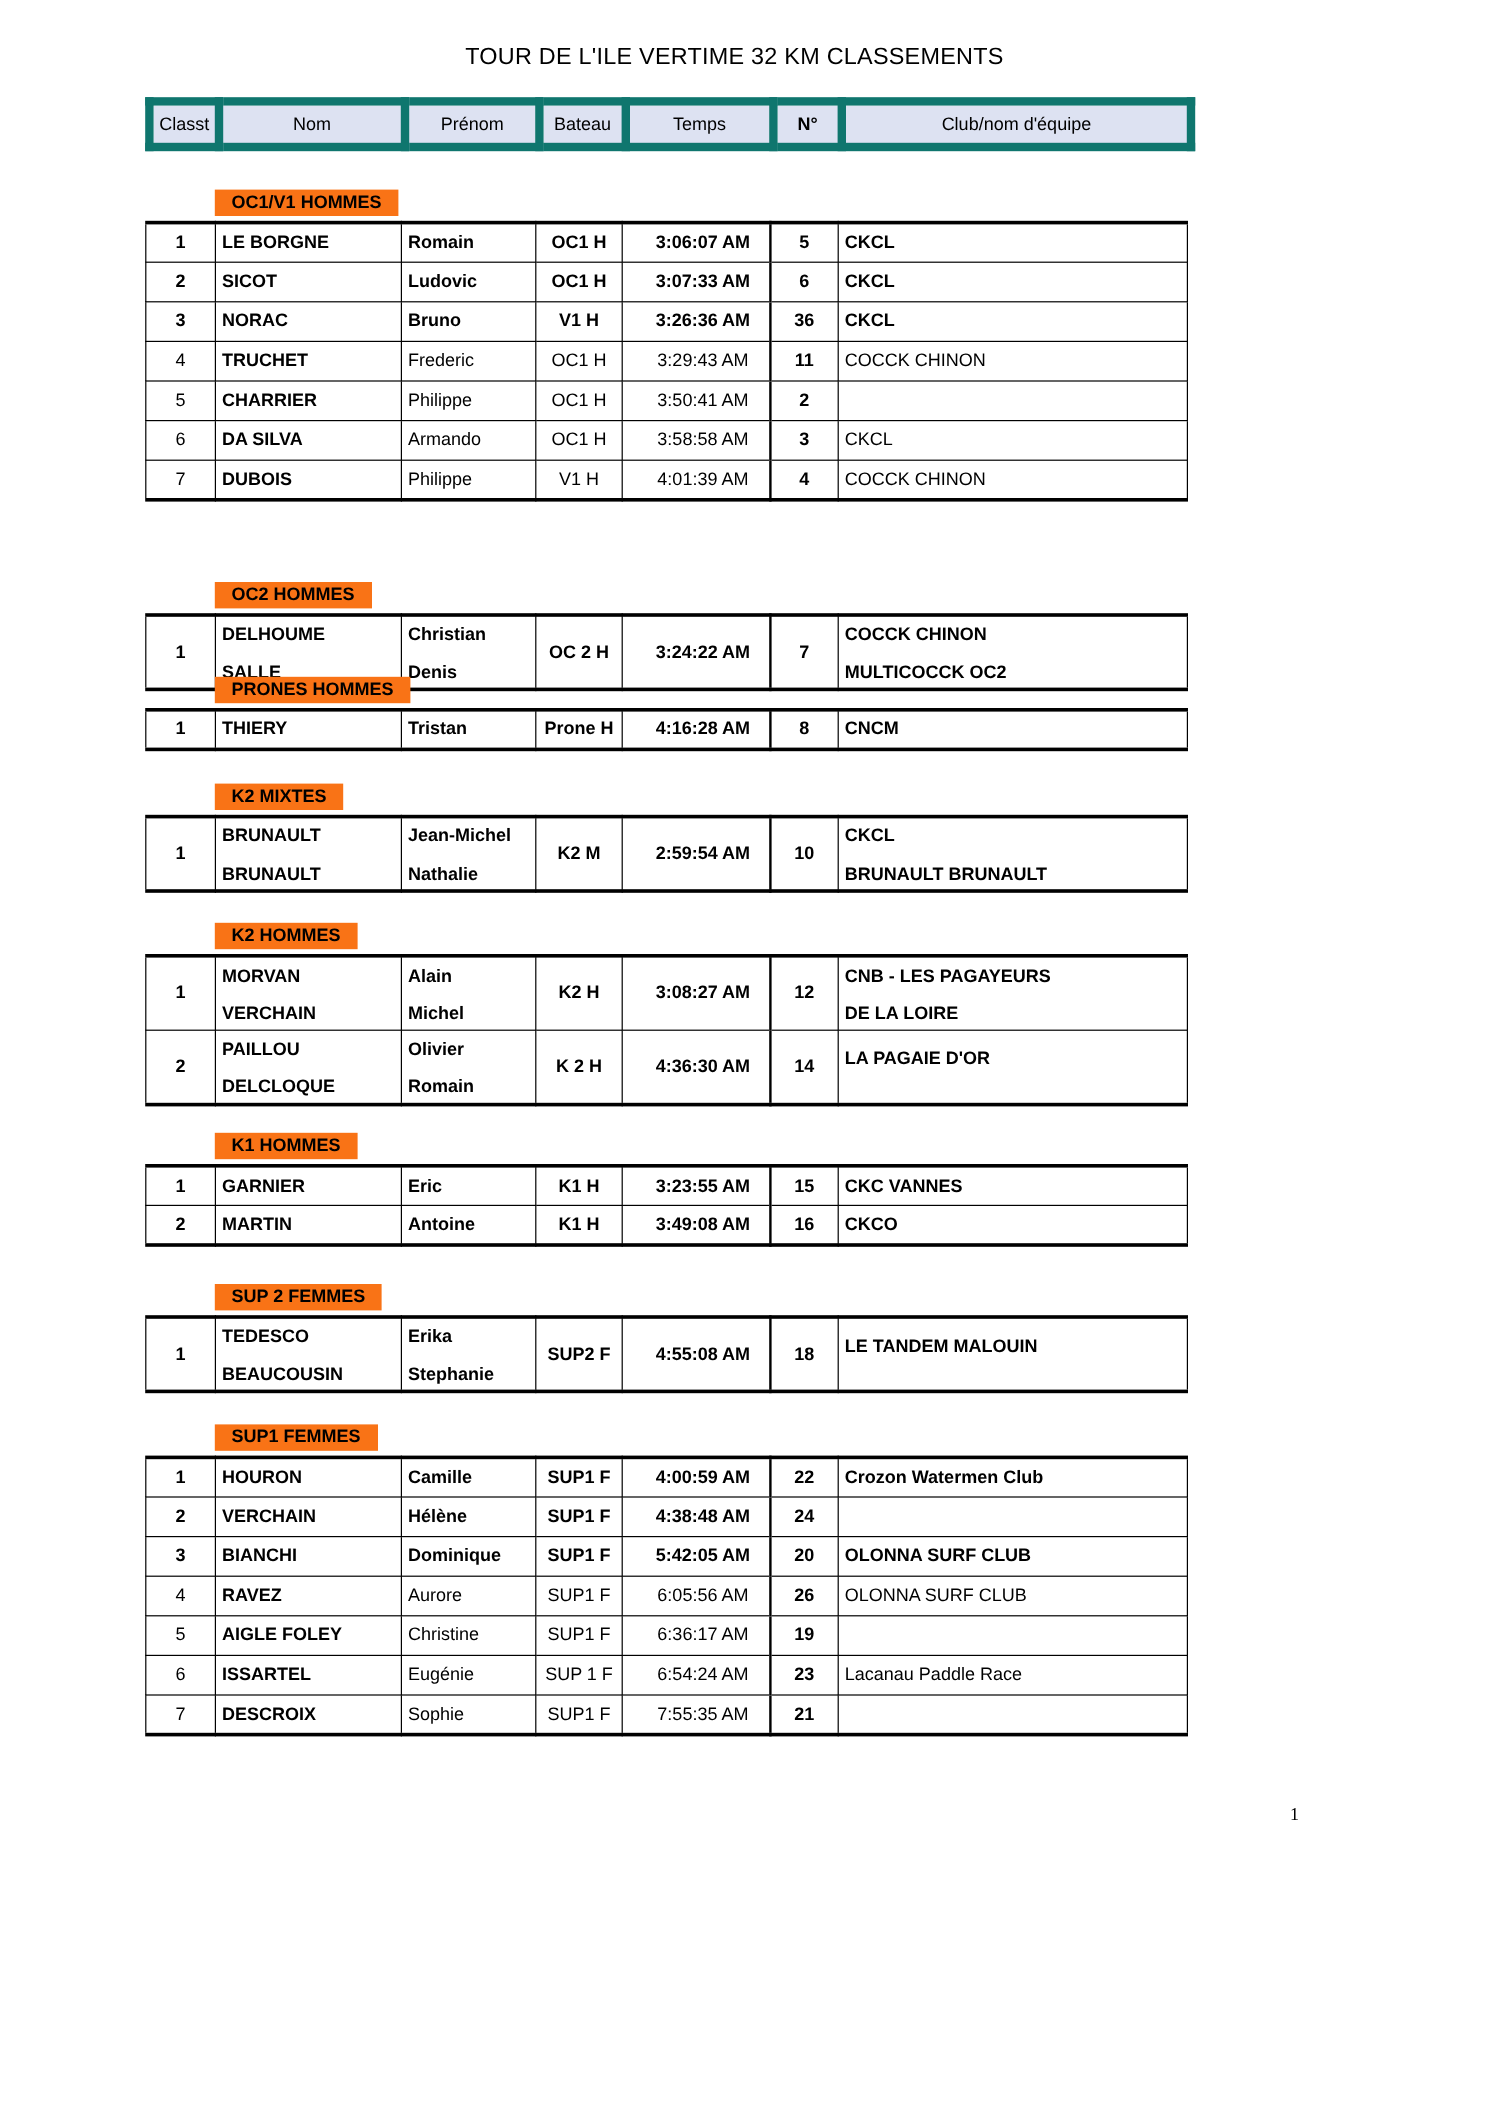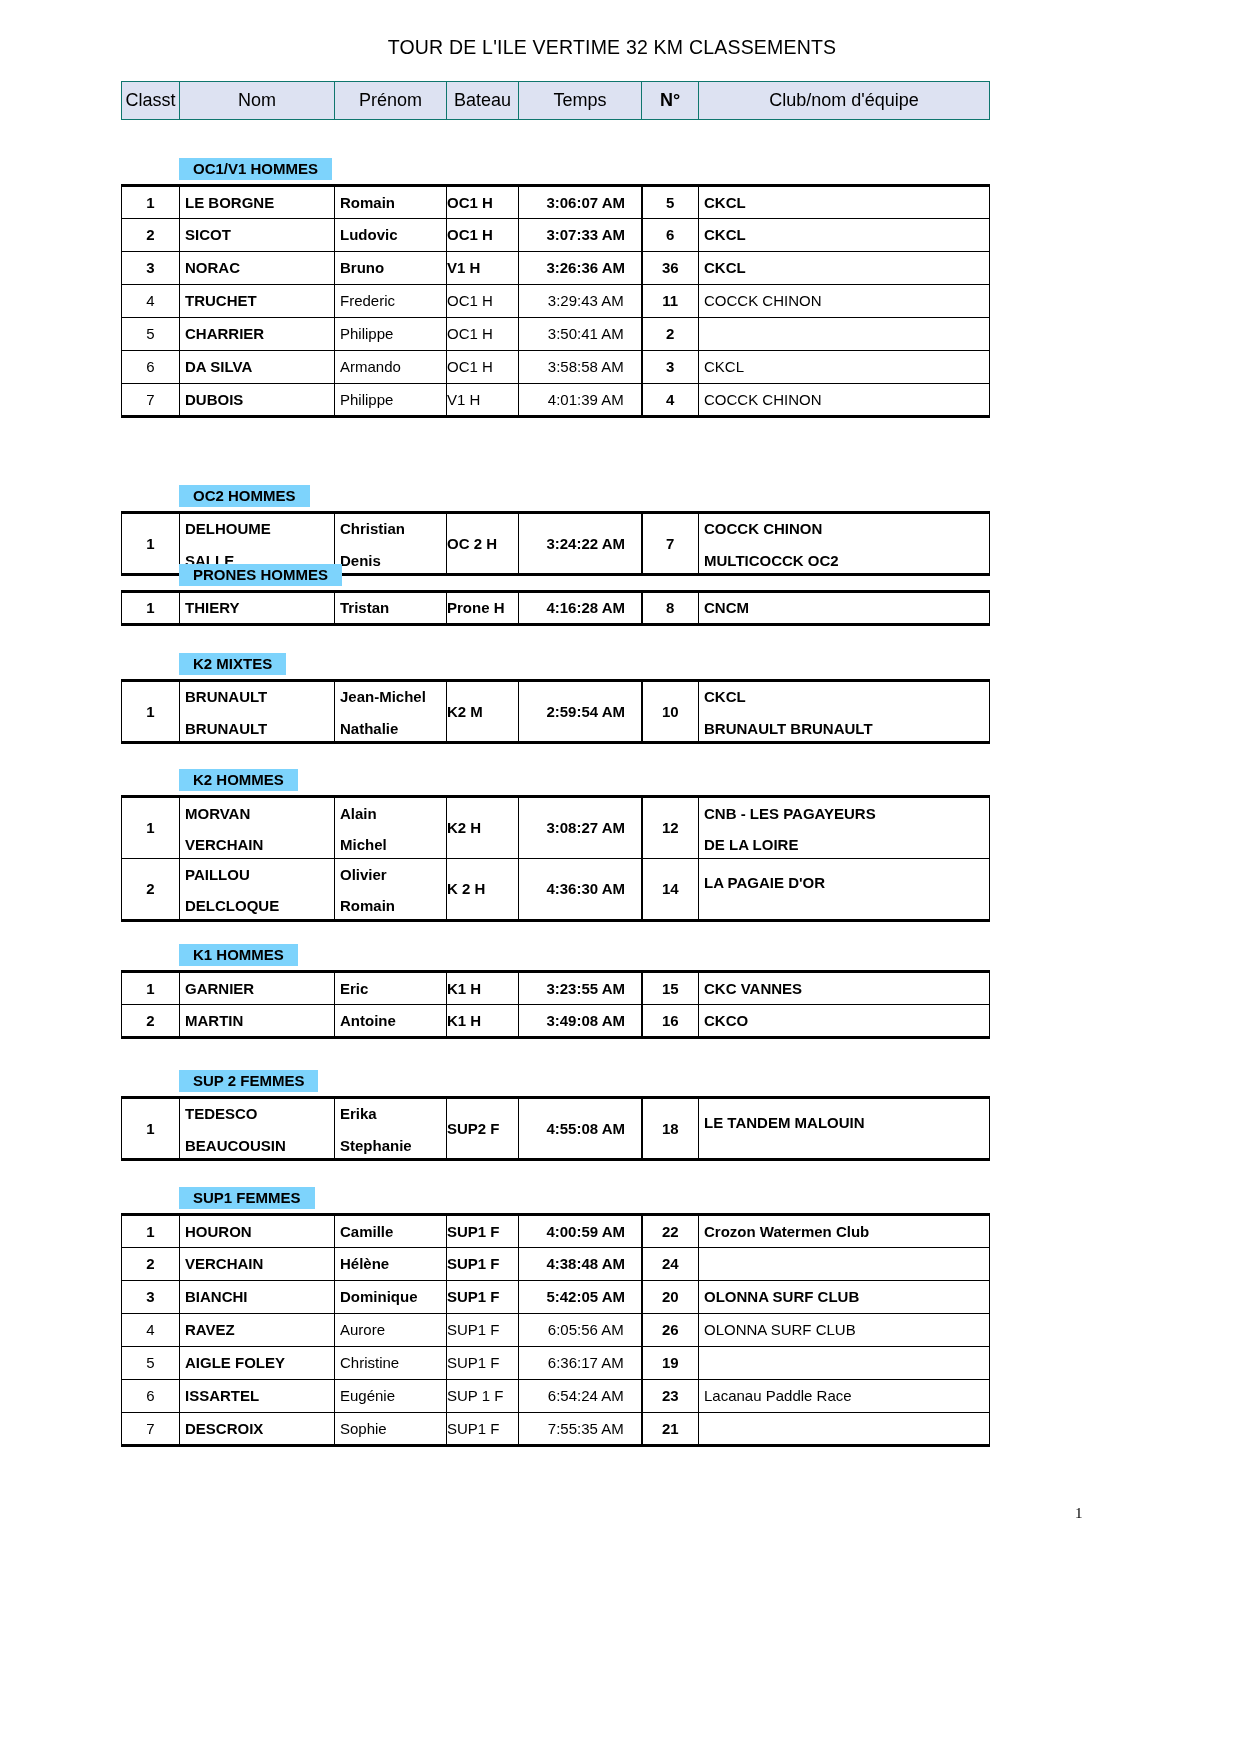--- a/index.html
+++ b/index.html
@@ -63,55 +63,55 @@
   
   .header-wrap {
     position: absolute;
     top: 81px;
     left: 121px;
   }
   .tbl-head td {
     background: #dde2f2;
     text-align: center;
     height: 38px;
-    font-size: 18px;
+    font-size: 15px;
     font-weight: 400;
     padding: 0;
-    border: 1px solid #0f766e;
+    border: 7px solid #0f766e;
   }
 
   
   .section {
     position: absolute;
     left: 121px;
   }
   .cat-label {
     display: inline-block;
-    background: #7dd3fc;
+    background: #f97316;
     font-size: 15px;
     font-weight: bold;
     padding: 2px 14px 3px 14px;
     margin-left: 58px;
     line-height: 1.15;
     white-space: nowrap;
   }
   .cat-label-row { height: 26px; }
 
   .tbl-body {
     border-top: 3px solid #000000;
     border-bottom: 3px solid #000000;
   }
   .tbl-body td {
     height: 33px;
   }
   .tbl-body tr.two-line td {
     height: 62px;
   }
   td.col-classt { text-align: center; padding-left: 0; }
-  td.col-bateau { padding-left: 0; }
+  td.col-bateau { text-align: center; padding-left: 0; }
   td.col-temps  { text-align: center; padding-left: 12px; }
   td.col-num    { text-align: center; padding-left: 0; font-weight: bold; }
   td.col-nom    { font-weight: bold; }
 
   
   td.col-num { border-left: 2px solid #000000; }
   .tbl-head td.col-num { border-left: 1px solid #000000; }
 
   tr.bold-row td { font-weight: bold; }
 

